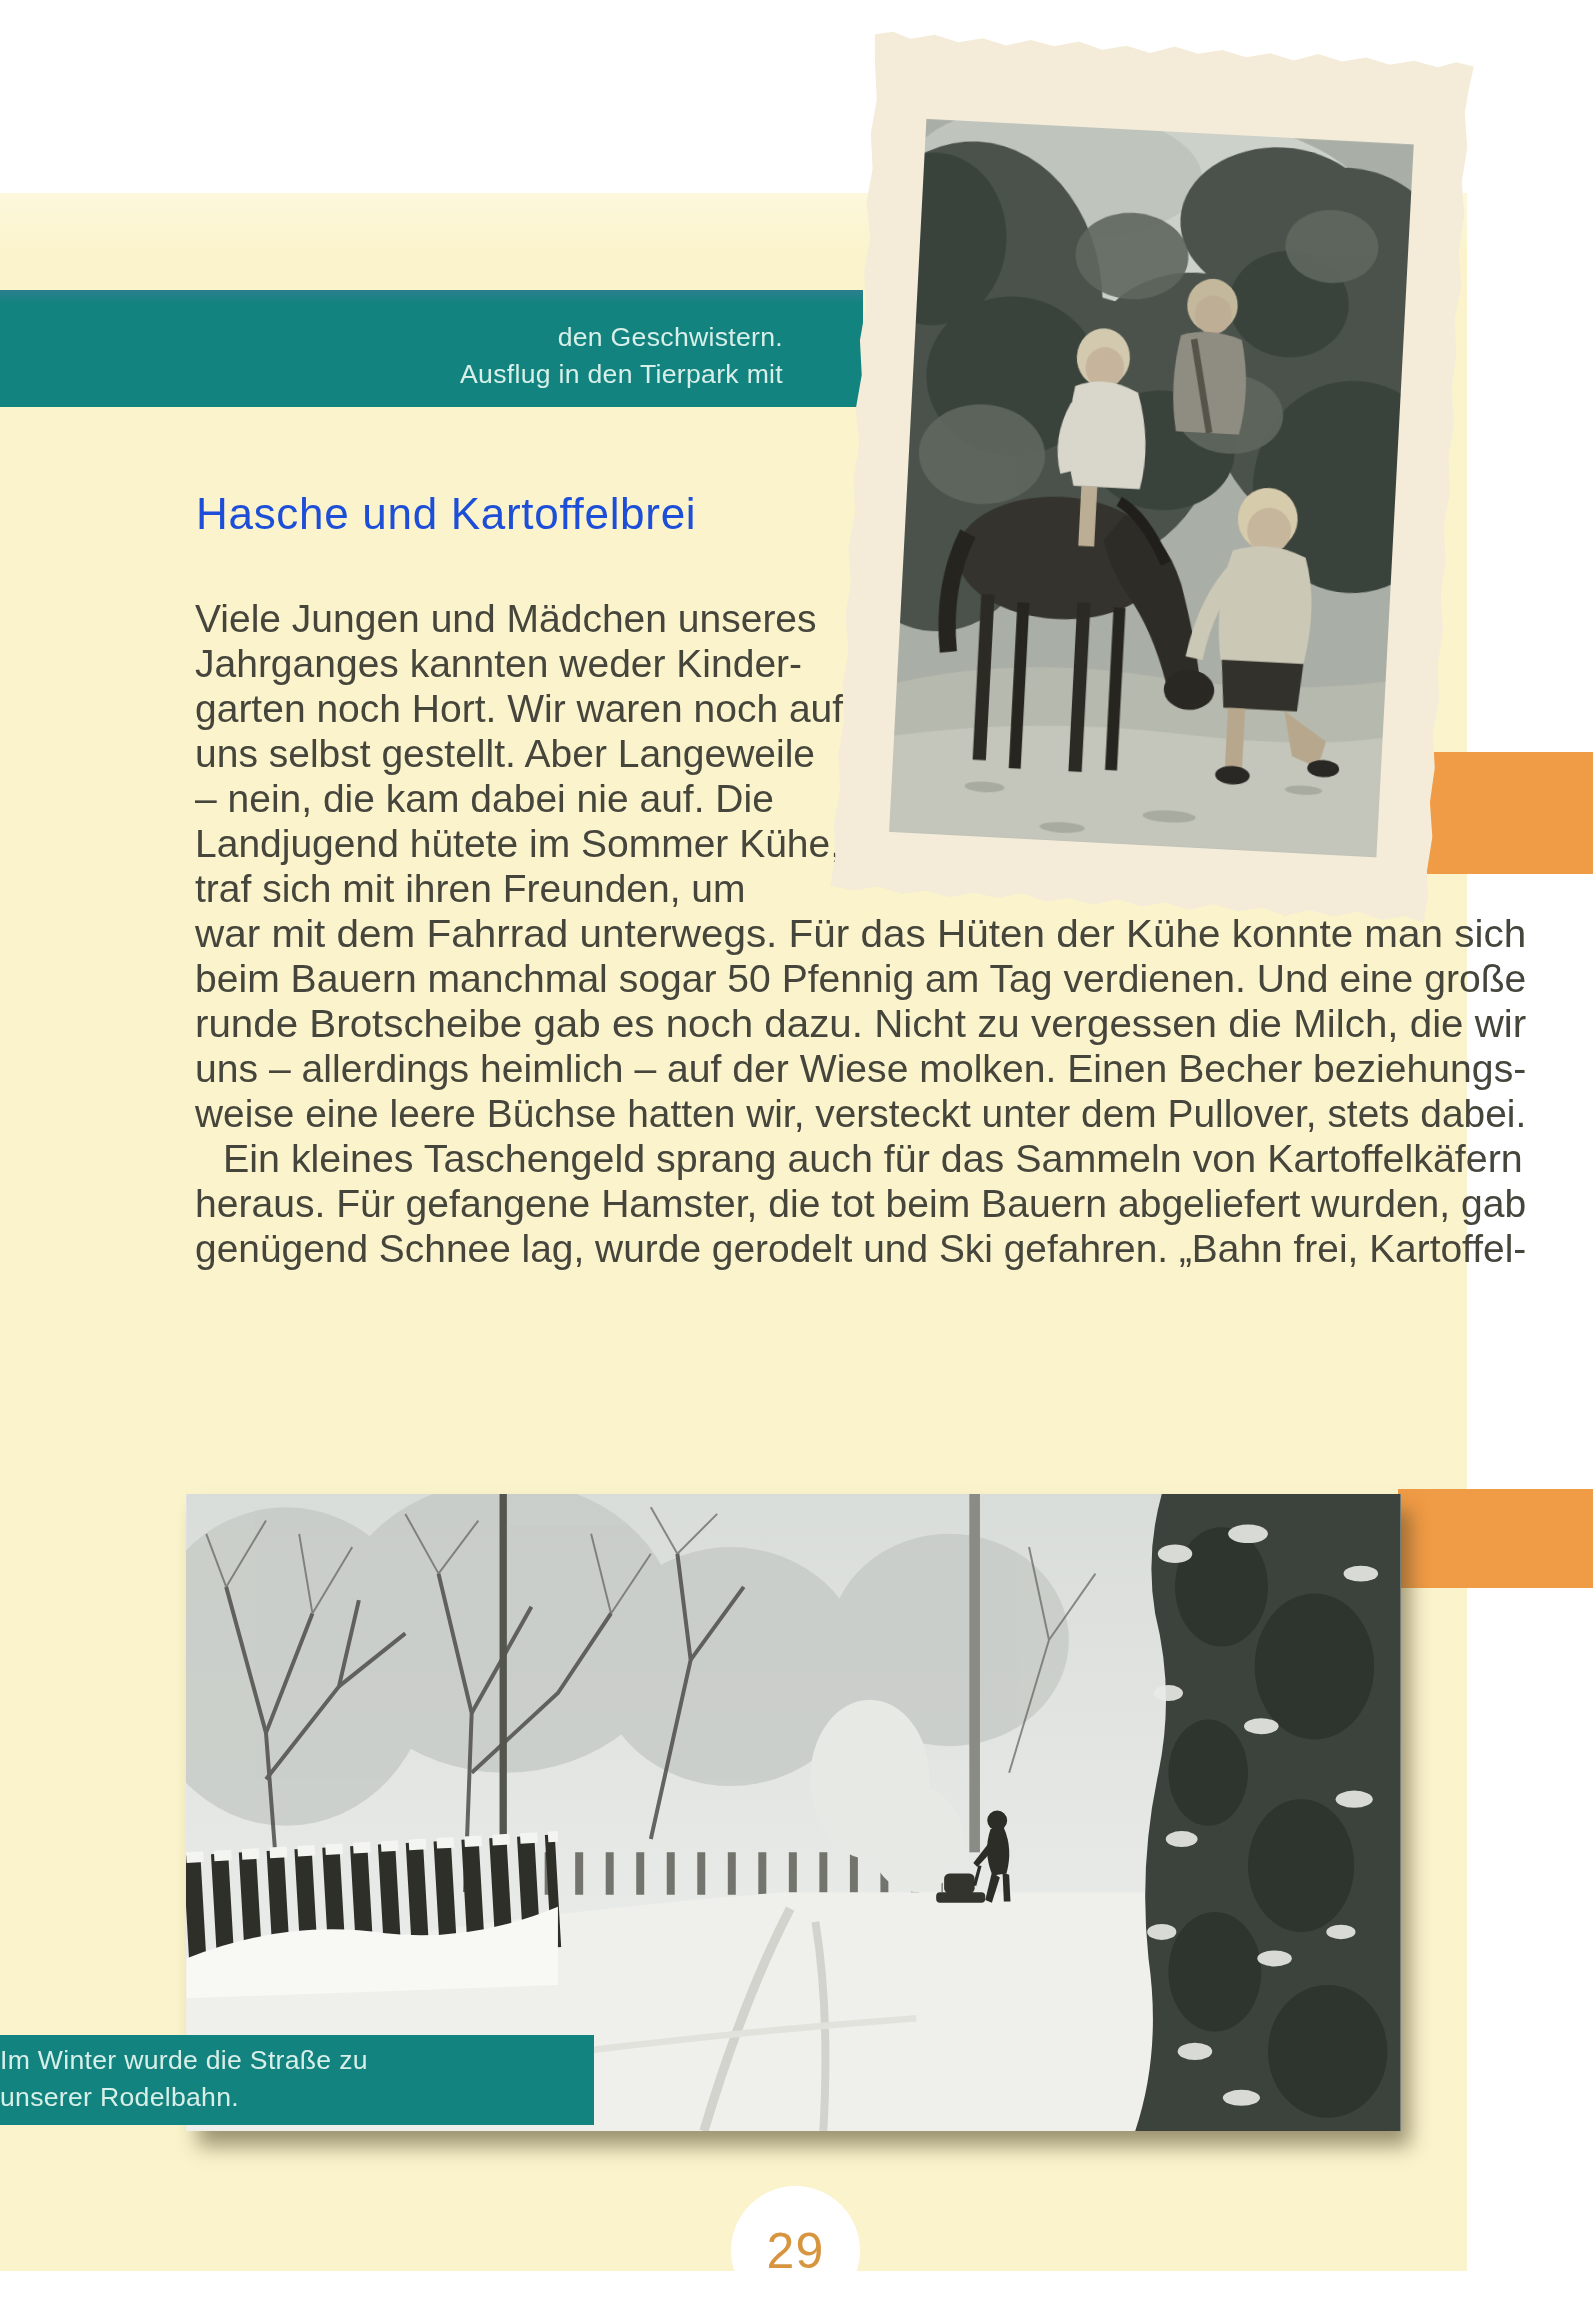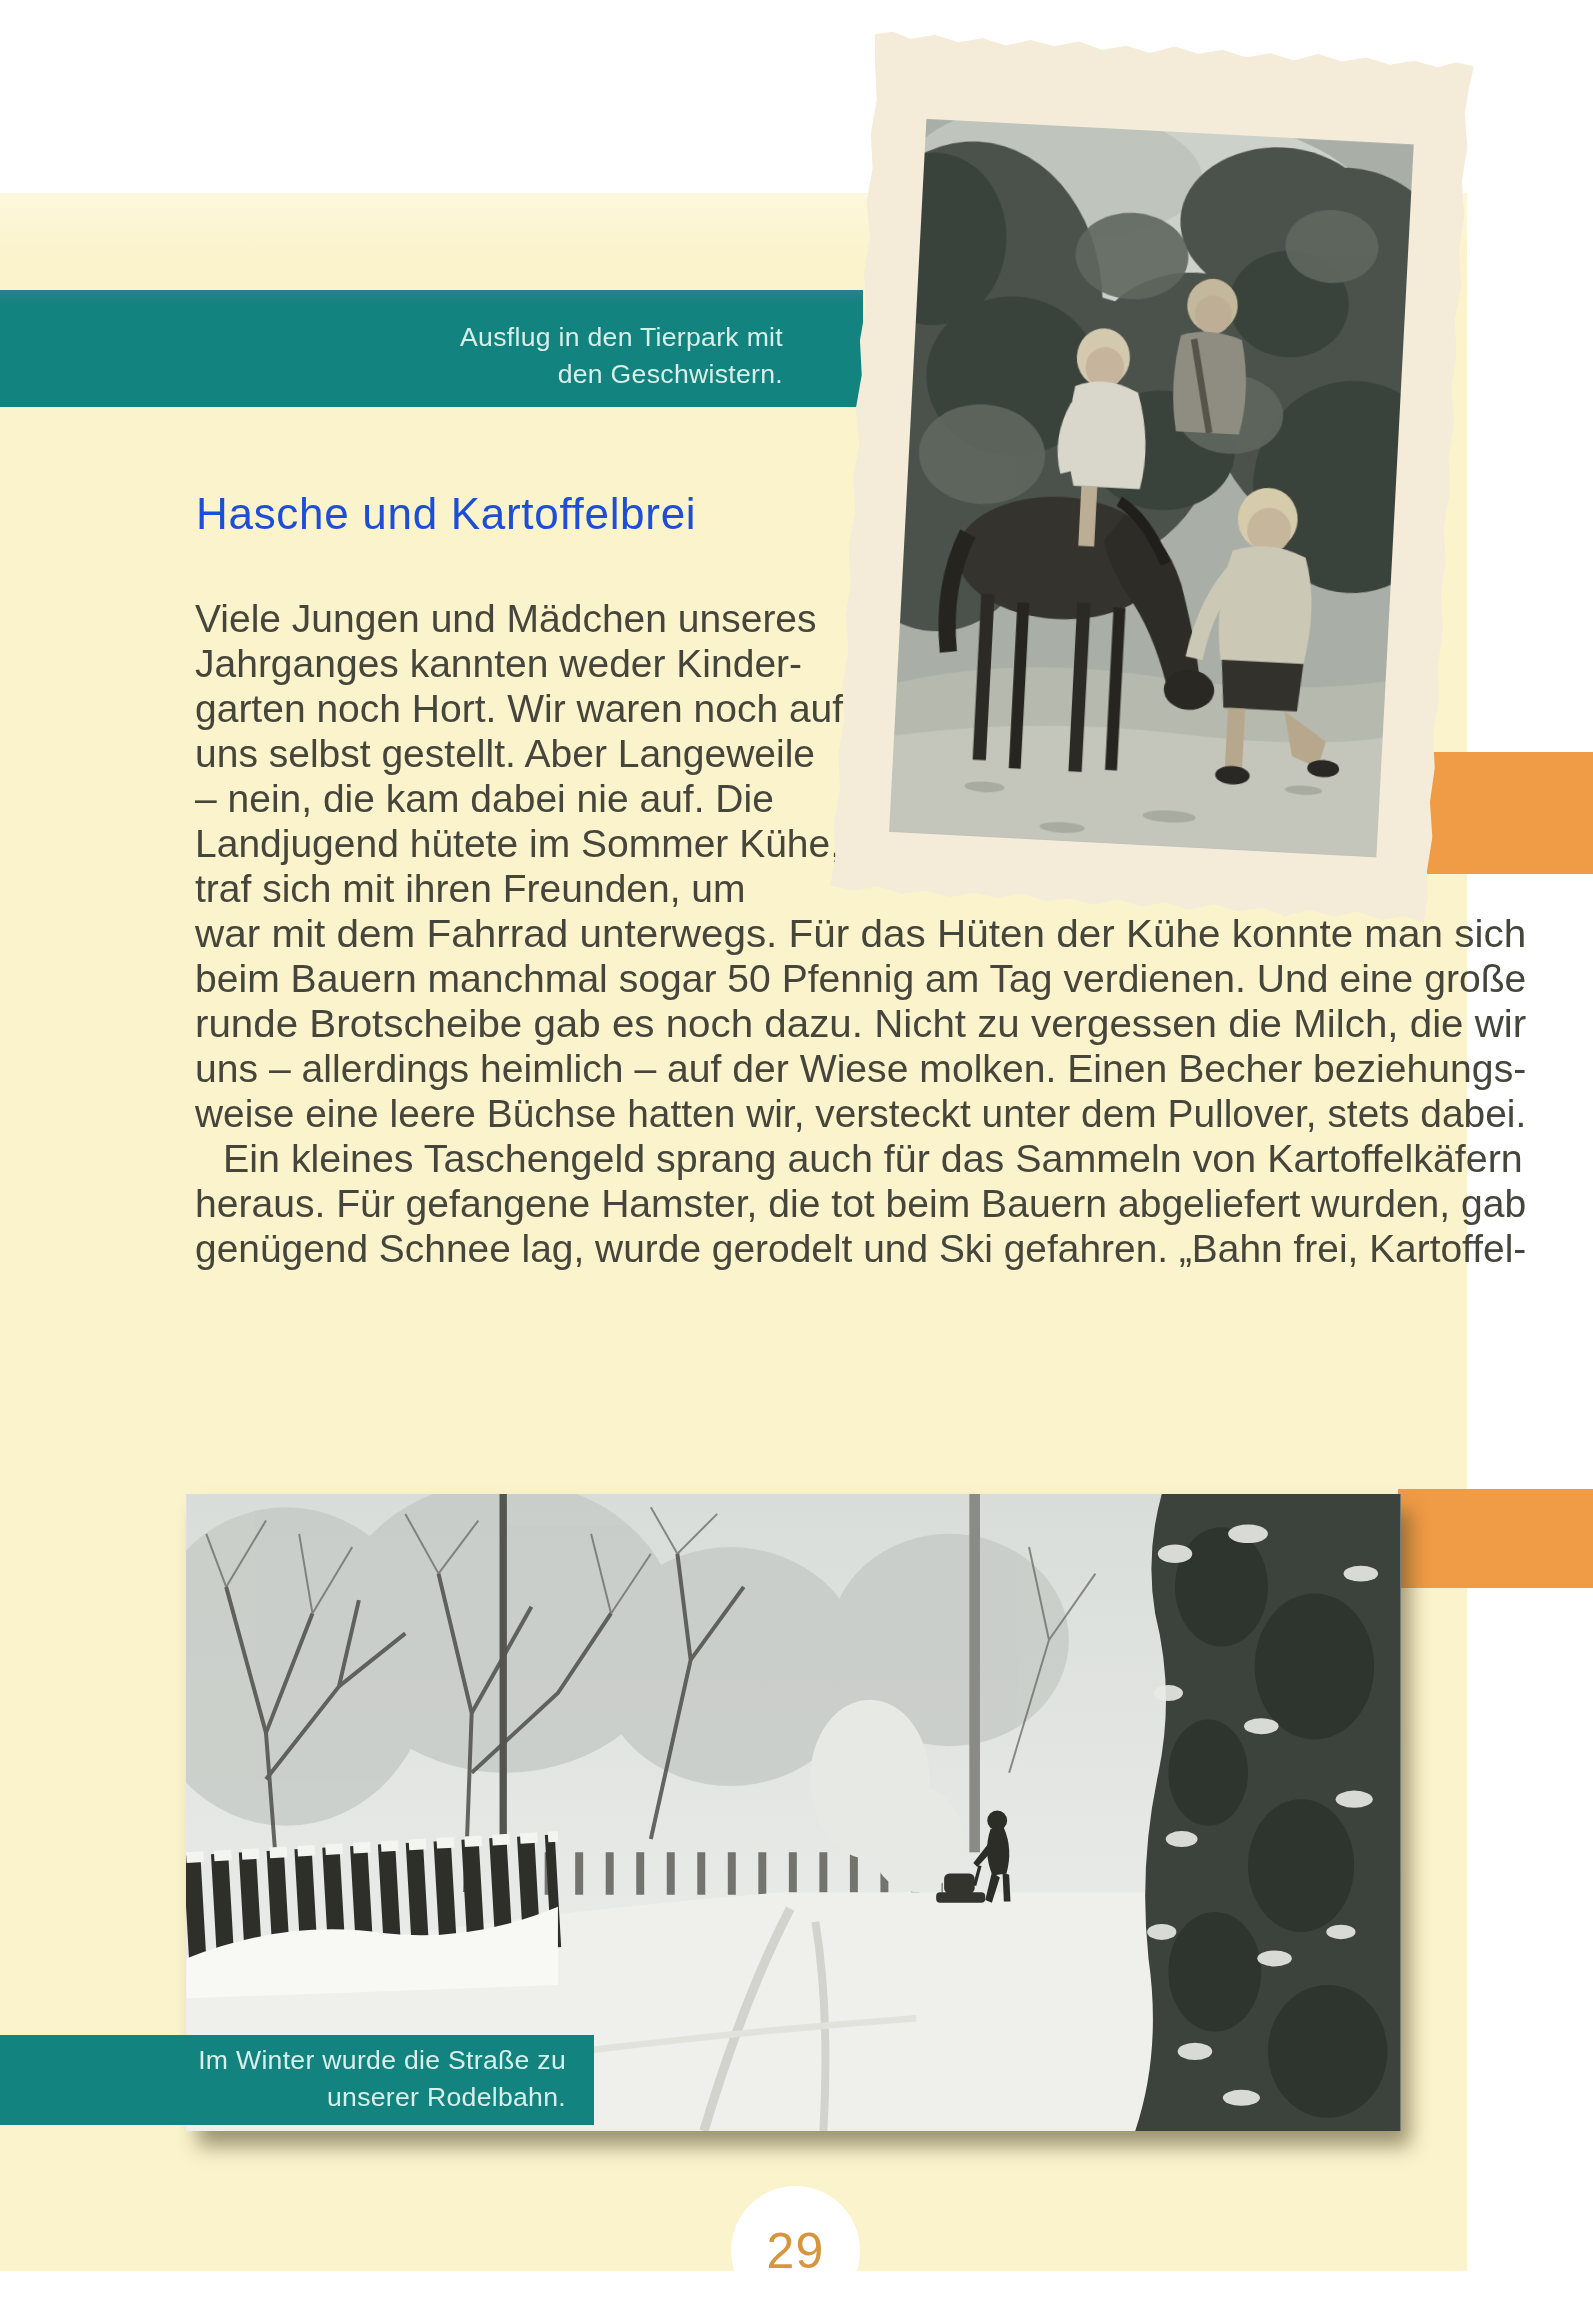--- a/index.html
+++ b/index.html
@@ -19,21 +19,21 @@
     z-index:2;
   }
   .teal-band1 .cap{
     position:absolute;left:0;top:29px;width:783px;text-align:right;
   }
   .teal-band2{
     position:absolute;left:0;top:2035px;width:594px;height:90px;
     background:#12837e;z-index:4;
   }
   .teal-band2 .cap{
-    position:absolute;left:0;top:6.6px;width:566px;text-align:right;
+    position:absolute;left:0;top:6.6px;width:566px;
   }
   .cap-line{
     color:#d8efe9;font-size:26.6px;line-height:37px;letter-spacing:0.3px;
   }
   
   .orange-bar1{
     position:absolute;left:1421px;top:752px;width:173px;height:122px;
     background:#f09b45;z-index:2;
   }
   .orange-bar2{
@@ -100,22 +100,22 @@
 
 <div class="page">
 
   <div class="cream"></div>
 
   <div class="orange-bar1"></div>
   <div class="orange-bar2"></div>
 
   <div class="teal-band1">
     <div class="cap">
+      <div class="cap-line">den Geschwistern.</div>
       <div class="cap-line">Ausflug in den Tierpark mit</div>
-      <div class="cap-line">den Geschwistern.</div>
     </div>
   </div>
 
   <div class="heading">Hasche und Kartoffelbrei</div>
 
   <div class="body-text">
     <div class="line"><span>Viele Jungen und Mädchen unseres</span></div>
     <div class="line"><span>Jahrganges kannten weder Kinder-</span></div>
     <div class="line"><span>garten noch Hort. Wir waren noch auf</span></div>
     <div class="line"><span>uns selbst gestellt. Aber Langeweile</span></div>

